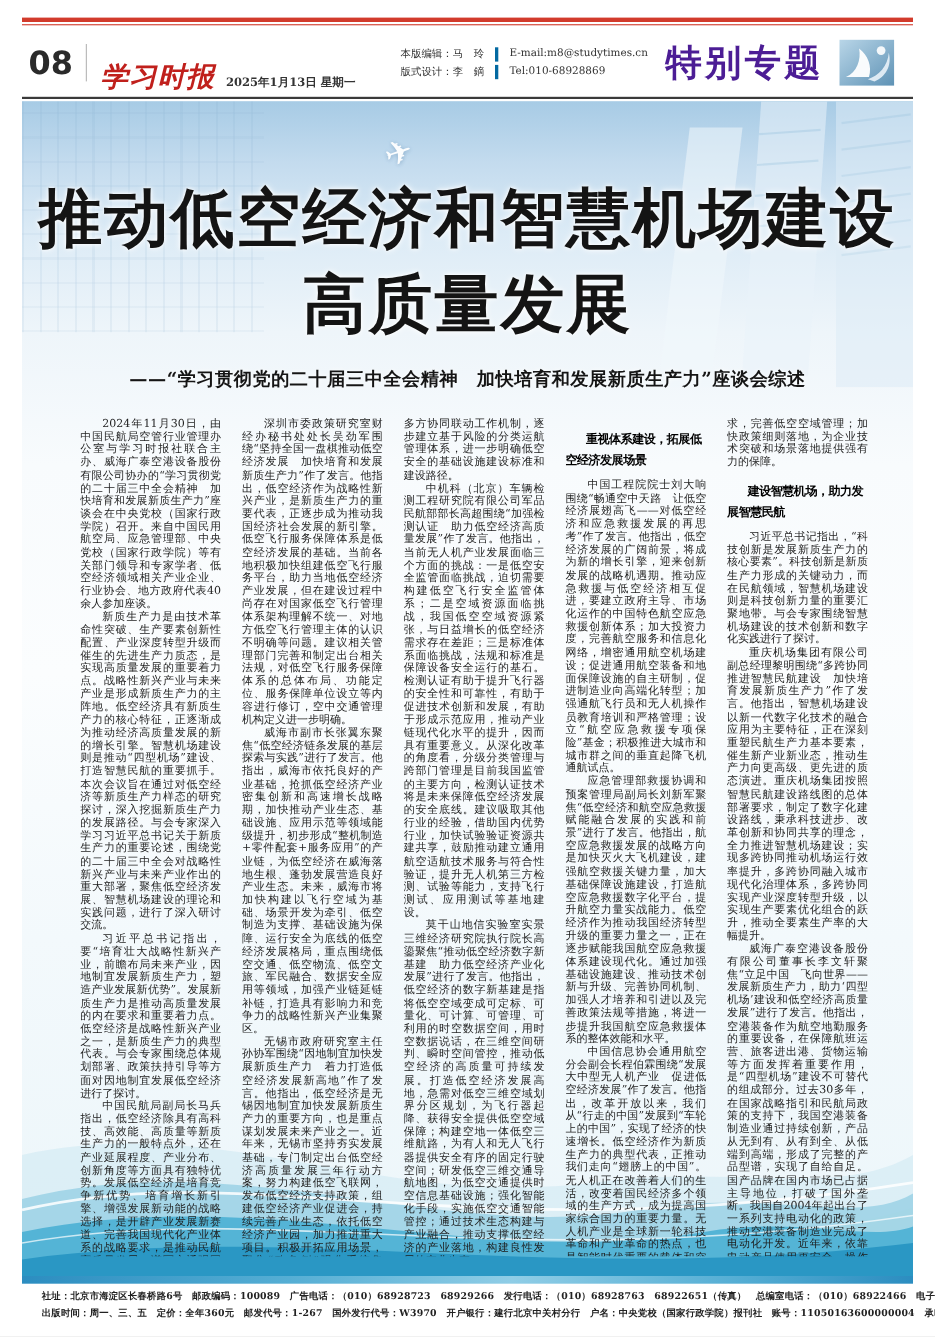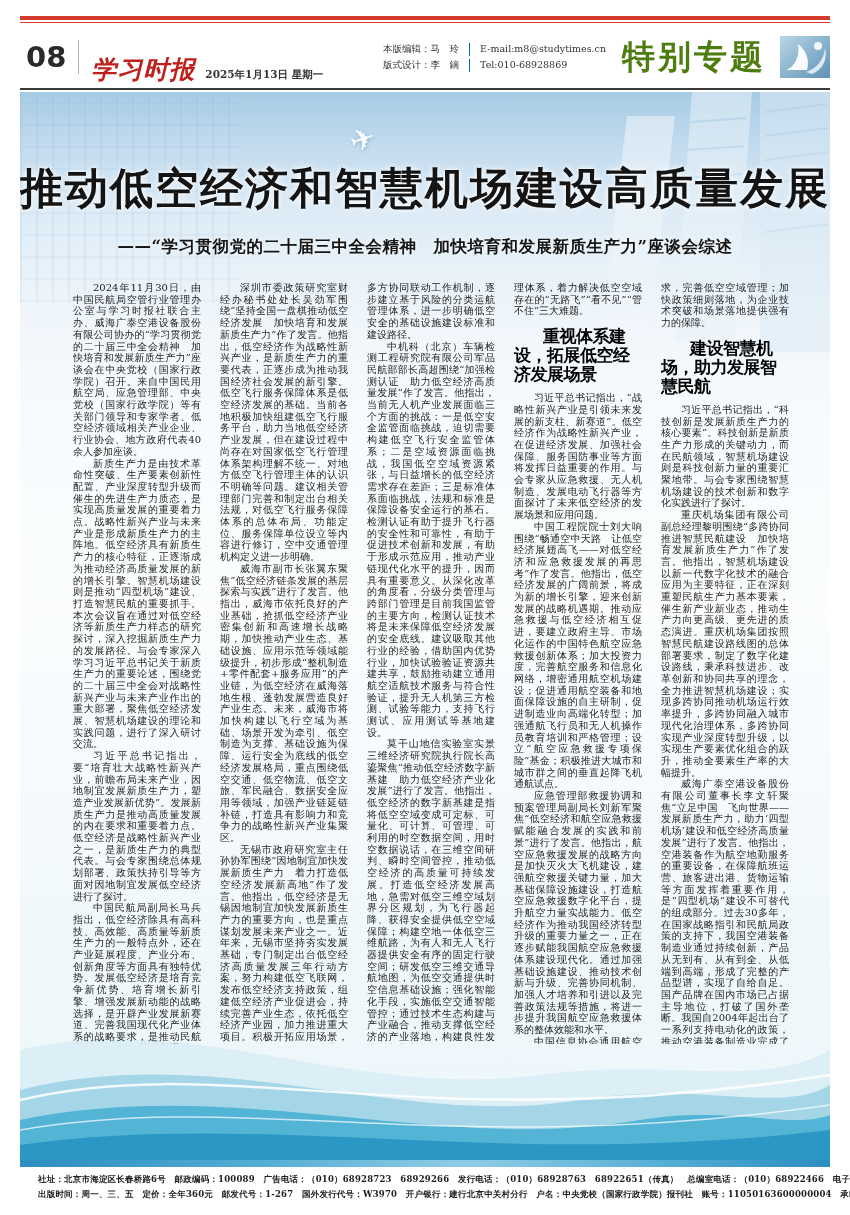--- a/index.html
+++ b/index.html
@@ -4,65 +4,65 @@
 <style>
   html,body{margin:0;padding:0;background:#e8e8e8;}
   .page{position:relative;width:850px;height:1215px;margin:0 auto;background:#ffffff;
         font-family:"DejaVu Serif","Liberation Serif",serif;overflow:hidden;}
 
   
   .top-rules{position:absolute;top:16px;left:20px;right:20px;}
   .rule-thick{height:4px;background:#d23b2c;}
   .rule-thin{height:1px;background:#d23b2c;margin-top:2px;}
 
-  .masthead{position:absolute;top:30px;left:20px;right:20px;height:54px;
+  .masthead{position:absolute;top:30px;left:20px;right:37px;height:54px;
             display:flex;align-items:center;}
   .pagenum{font-size:29px;font-weight:bold;color:#2a2a2a;padding:0 12px 0 6px;
            font-family:"DejaVu Sans","Liberation Sans",sans-serif;}
   .vdiv{width:1px;height:34px;background:#b5b5b5;margin-right:12px;}
   .brand{display:flex;flex-direction:column;justify-content:center;}
   .brand-row{display:flex;align-items:baseline;gap:10px;margin-top:48px;}
   .brand-cn{color:#c0201c;font-size:25px;font-weight:900;font-style:italic;letter-spacing:1px;}
   .brand-date{font-size:10.5px;color:#333;font-weight:bold;}
   .brand-en{font-size:8px;letter-spacing:5px;color:#9a9a9a;margin-top:14px;}
   .spacer{flex:1;}
   .info-grid{display:grid;grid-template-columns:auto auto;column-gap:0;row-gap:3px;
              font-size:9.5px;color:#333;margin-right:16px;}
   .cellL{padding-right:10px;font-family:Liberation Mono, monospace;}
-  .cellR{border-left:1px solid #0369a1;padding-left:10px;}
-  .section-title{font-size:33px;font-weight:900;color:#4d7c0f;letter-spacing:3px;
+  .cellR{border-left:3px solid #0369a1;padding-left:10px;}
+  .section-title{font-size:33px;font-weight:900;color:#4c1d95;letter-spacing:3px;
                  font-family:"DejaVu Sans","Liberation Sans",sans-serif;margin-right:14px;white-space:nowrap;}
   .logo-tile{width:50px;height:42px;}
   .header-rule{position:absolute;top:88px;left:20px;right:20px;height:2px;background:#3a3a3a;}
 
   
   .hero{position:absolute;top:92px;left:20px;width:810px;height:1068px;overflow:hidden;
         background:linear-gradient(180deg,#a7cbe5 0px,#c3dbee 55px,#dcebf6 120px,
                    #eef5fa 210px,#f8fbfd 330px,#fbfdfe 520px,#f3f9fc 760px,#ecf6fa 100%);}
   .buildings{position:absolute;top:0;right:0;}
   .tech-left{position:absolute;top:0;left:0;width:220px;height:210px;opacity:.5;
              background:repeating-linear-gradient(90deg,rgba(125,165,200,.22) 0 2px,transparent 2px 16px),
                         repeating-linear-gradient(0deg,rgba(125,165,200,.15) 0 2px,transparent 2px 22px);}
   .plane{position:absolute;left:330px;top:30px;font-size:30px;color:#ffffff;opacity:.95;
          transform:rotate(-18deg);text-shadow:0 1px 4px rgba(110,150,185,.7);
          font-family:"DejaVu Sans",sans-serif;}
   .waves{position:absolute;bottom:0;left:0;}
 
-  .title{position:relative;margin-top:68px;text-align:center;font-size:43px;font-weight:900;
+  .title{position:relative;margin-top:68px;text-align:center;font-size:58px;font-weight:900;
          color:#141414;letter-spacing:2px;
          text-shadow:0 0 7px rgba(255,255,255,.95),0 0 3px rgba(255,255,255,.9);}
   .subtitle{position:relative;text-align:center;margin-top:18px;font-size:16.5px;font-weight:700;
             color:#151515;letter-spacing:.5px;
             text-shadow:0 0 5px rgba(255,255,255,.9);}
 
   .cols{position:relative;width:728px;margin:24px auto 0;display:flex;gap:7px;}
   .col{width:140px;height:762px;overflow:hidden;text-align:justify;margin-left:12px;}
   .col p{margin:0;font-size:10px;line-height:11.7px;color:#1d1d1d;text-indent:2em;}
   .col p.cont{text-indent:0;}
-  .col h3{margin:10px 0 8px;font-size:17px;line-height:19px;font-weight:900;color:#000;
+  .col h3{margin:10px 0 8px;font-size:11px;line-height:19px;font-weight:900;color:#000;
           text-align:left;text-indent:1.7em;letter-spacing:-.5px;
           font-family:"DejaVu Sans","Liberation Sans",sans-serif;}
 
   
   .bottom-bar{position:absolute;top:1160px;left:20px;right:20px;height:7px;
               background:linear-gradient(90deg,#2c8dc0 0%,#55aed4 30%,#8fcde6 55%,#55aed4 80%,#2c8dc0 100%);}
   .footer{position:absolute;top:1172px;left:38px;right:22px;color:#222;}
   .fline{font-size:8.5px;font-weight:bold;line-height:15px;white-space:nowrap;letter-spacing:.2px;}
 </style>
 </head>
@@ -162,23 +162,21 @@
 
       </div>
       <div class="col">
         <p class="cont">多方协同联动工作机制，逐步建立基于风险的分类运航管理体系，进一步明确低空安全的基础设施建设标准和建设路径。</p>
         <p>中机科（北京）车辆检测工程研究院有限公司军品民航部部长高超围绕“加强检测认证　助力低空经济高质量发展”作了发言。他指出，当前无人机产业发展面临三个方面的挑战：一是低空安全监管面临挑战，迫切需要构建低空飞行安全监管体系；二是空域资源面临挑战，我国低空空域资源紧张，与日益增长的低空经济需求存在差距；三是标准体系面临挑战，法规和标准是保障设备安全运行的基石。检测认证有助于提升飞行器的安全性和可靠性，有助于促进技术创新和发展，有助于形成示范应用，推动产业链现代化水平的提升，因而具有重要意义。从深化改革的角度看，分级分类管理与跨部门管理是目前我国监管的主要方向，检测认证技术将是未来保障低空经济发展的安全底线。建议吸取其他行业的经验，借助国内优势行业，加快试验验证资源共建共享，鼓励推动建立通用航空适航技术服务与符合性验证，提升无人机第三方检测、试验等能力，支持飞行测试、应用测试等基地建设。</p>
         <p>莫干山地信实验室实景三维经济研究院执行院长高鎏聚焦“推动低空经济数字新基建　助力低空经济产业化发展”进行了发言。他指出，低空经济的数字新基建是指将低空空域变成可定标、可量化、可计算、可管理、可利用的时空数据空间，用时空数据说话，在三维空间研判、瞬时空间管控，推动低空经济的高质量可持续发展。打造低空经济发展高地，急需对低空三维空域划界分区规划，为飞行器起降、获得安全提供低空空域保障；构建空地一体低空三维航路，为有人和无人飞行器提供安全有序的固定行驶空间；研发低空三维交通导航地图，为低空交通提供时空信息基础设施；强化智能化手段，实施低空交通智能管控；通过技术生态构建与产业融合，推动支撑低空经济的产业落地，构建良性发展的产业生态。</p>
         <p>中国移动通信有限公司研究院科技委主任张滨围绕“打造数智新能力　共促低空经济高质量发展”作了发言。他指出，我国低空经济发展刚刚起步，发展条件有待完善。低空经济发展仍面临政策法规尚不完善、权责界定不清晰、网络设施覆盖不足、商业模式不清晰、核心技术待突破等诸多挑战。促进低空经济高质量发展需进一步研究并做好如下工作：坚持系统规划，做优顶层设计，加快制定适航标准、空域与飞行管理规则，并确保得到有效执行；坚持问题导向，做强基础底座，加速低空经济飞行安全与网络安全技术研究和标准制定；坚持守正创新，做大产业生态，强化产业链重点环节投资布局，构建产业开放合作平台。</p>
 
       </div>
       <div class="col">
-        <p class="cont">理体系，着力解决低空空域存在的“无路飞”“看不见”“管不住”三大难题。</p>
         <h3>重视体系建设，拓展低空经济发展场景</h3>
-        <p>习近平总书记指出，“战略性新兴产业是引领未来发展的新支柱、新赛道”。低空经济作为战略性新兴产业，在促进经济发展、加强社会保障、服务国防事业等方面将发挥日益重要的作用。与会专家从应急救援、无人机制造、发展电动飞行器等方面探讨了未来低空经济的发展场景和应用问题。</p>
         <p>中国工程院院士刘大响围绕“畅通空中天路　让低空经济展翅高飞——对低空经济和应急救援发展的再思考”作了发言。他指出，低空经济发展的广阔前景，将成为新的增长引擎，迎来创新发展的战略机遇期。推动应急救援与低空经济相互促进，要建立政府主导、市场化运作的中国特色航空应急救援创新体系；加大投资力度，完善航空服务和信息化网络，增密通用航空机场建设；促进通用航空装备和地面保障设施的自主研制，促进制造业向高端化转型；加强通航飞行员和无人机操作员教育培训和严格管理；设立“航空应急救援专项保险”基金；积极推进大城市和城市群之间的垂直起降飞机通航试点。</p>
         <p>应急管理部救援协调和预案管理局副局长刘新军聚焦“低空经济和航空应急救援赋能融合发展的实践和前景”进行了发言。他指出，航空应急救援发展的战略方向是加快灭火大飞机建设，建强航空救援关键力量，加大基础保障设施建设，打造航空应急救援数字化平台，提升航空力量实战能力。低空经济作为推动我国经济转型升级的重要力量之一，正在逐步赋能我国航空应急救援体系建设现代化。通过加强基础设施建设、推动技术创新与升级、完善协同机制、加强人才培养和引进以及完善政策法规等措施，将进一步提升我国航空应急救援体系的整体效能和水平。</p>
         <p>中国信息协会通用航空分会副会长程伯霖围绕“发展大中型无人机产业　促进低空经济发展”作了发言。他指出，改革开放以来，我们从“行走的中国”发展到“车轮上的中国”，实现了经济的快速增长。低空经济作为新质生产力的典型代表，正推动我们走向“翅膀上的中国”。无人机正在改善着人们的生活，改变着国民经济多个领域的生产方式，成为提高国家综合国力的重要力量。无人机产业是全球新一轮科技革命和产业革命的热点，也是智能时代重要的载体和突破口。当前国内无人机产业呈现出良好发展态势，但也面临着缺乏系统理论和系统建设等难题，推动无人机产业快速健康发展，应明确产业发展重点，加大政策支持力度；加强产业空间布局，加快军民融合；组建产业基金，重点支持重点项目；加强公共研发、信息等平台建设，支持无人机企业发展。</p>
 
       </div>
       <div class="col">
         <p class="cont">求，完善低空空域管理；加快政策细则落地，为企业技术突破和场景落地提供强有力的保障。</p>
         <h3>建设智慧机场，助力发展智慧民航</h3>
         <p>习近平总书记指出，“科技创新是发展新质生产力的核心要素”。科技创新是新质生产力形成的关键动力，而在民航领域，智慧机场建设则是科技创新力量的重要汇聚地带。与会专家围绕智慧机场建设的技术创新和数字化实践进行了探讨。</p>
         <p>重庆机场集团有限公司副总经理黎明围绕“多跨协同推进智慧民航建设　加快培育发展新质生产力”作了发言。他指出，智慧机场建设以新一代数字化技术的融合应用为主要特征，正在深刻重塑民航生产力基本要素，催生新产业新业态，推动生产力向更高级、更先进的质态演进。重庆机场集团按照智慧民航建设路线图的总体部署要求，制定了数字化建设路线，秉承科技进步、改革创新和协同共享的理念，全力推进智慧机场建设；实现多跨协同推动机场运行效率提升，多跨协同融入城市现代化治理体系，多跨协同实现产业深度转型升级，以实现生产要素优化组合的跃升，推动全要素生产率的大幅提升。</p>

